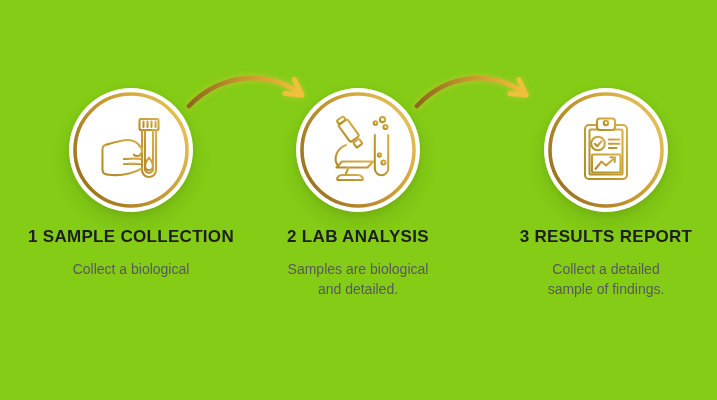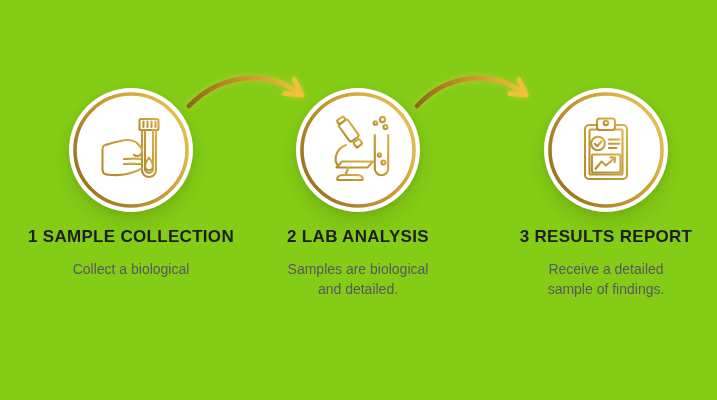--- a/index.html
+++ b/index.html
@@ -177,18 +177,18 @@
 
         <path d="M39,25.5 H49.5 M39,29.8 H49.5 M39,34 H46.5"></path>
 
         <rect x="22" y="40.5" width="28.5" height="18" rx="1"></rect>
         <path d="M25.5,55 L31.5,47.5 L36,51.5 L45,43.5"></path>
         <path d="M40.5,43.2 L45,43.5 L44.7,48"></path>
       </svg>
     </div>
     <h3 class="step-title">3 RESULTS REPORT</h3>
     <p class="step-desc">
-      <span>Receive a detailed</span>
+      <span>Collect a detailed</span>
       <span>sample of findings.</span>
     </p>
   </div>
 
 </div>
 
 </body></html>

